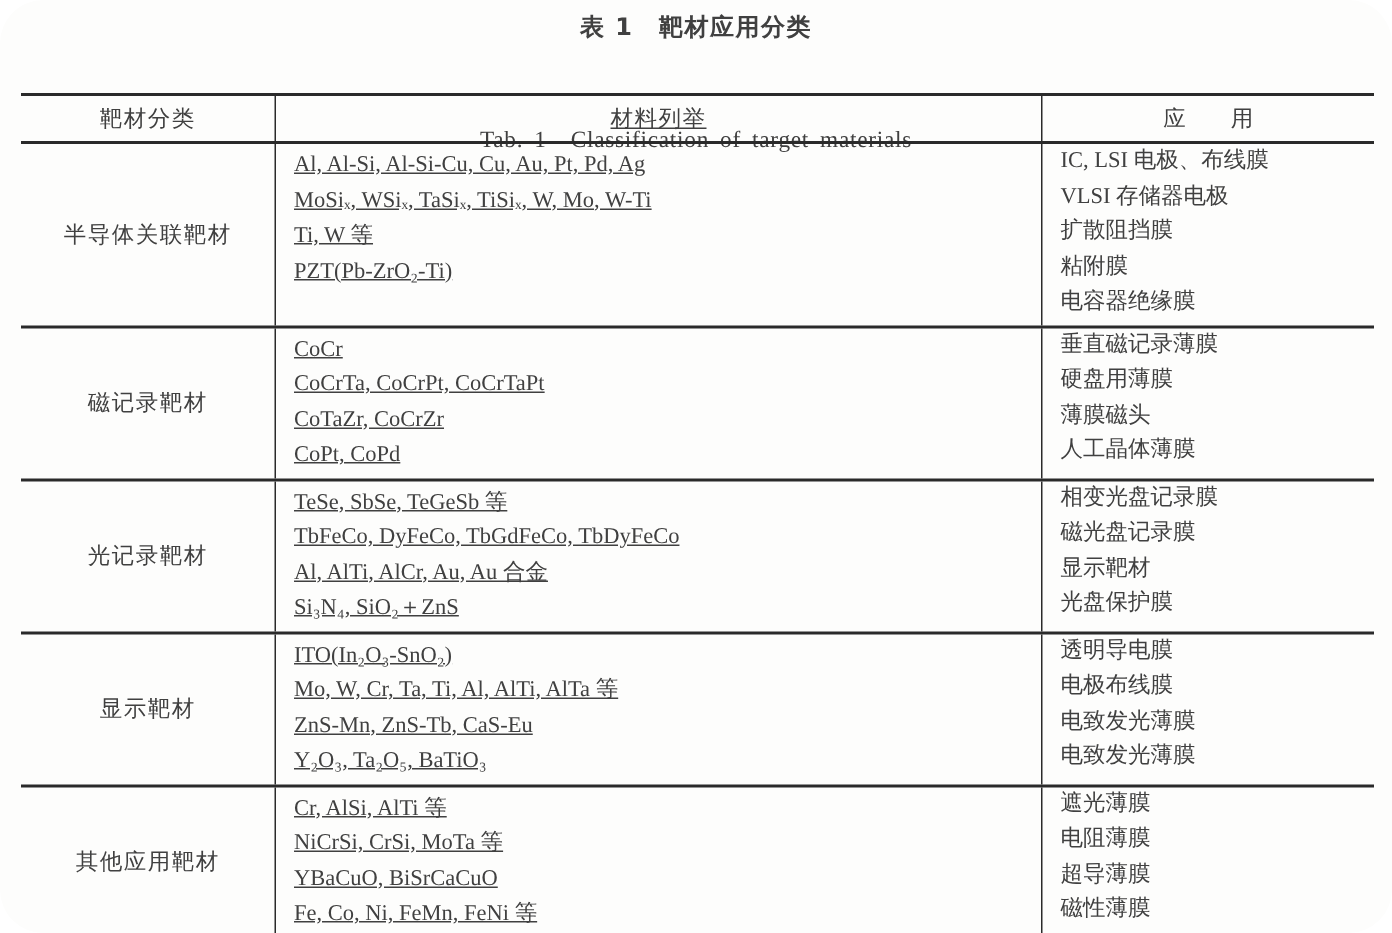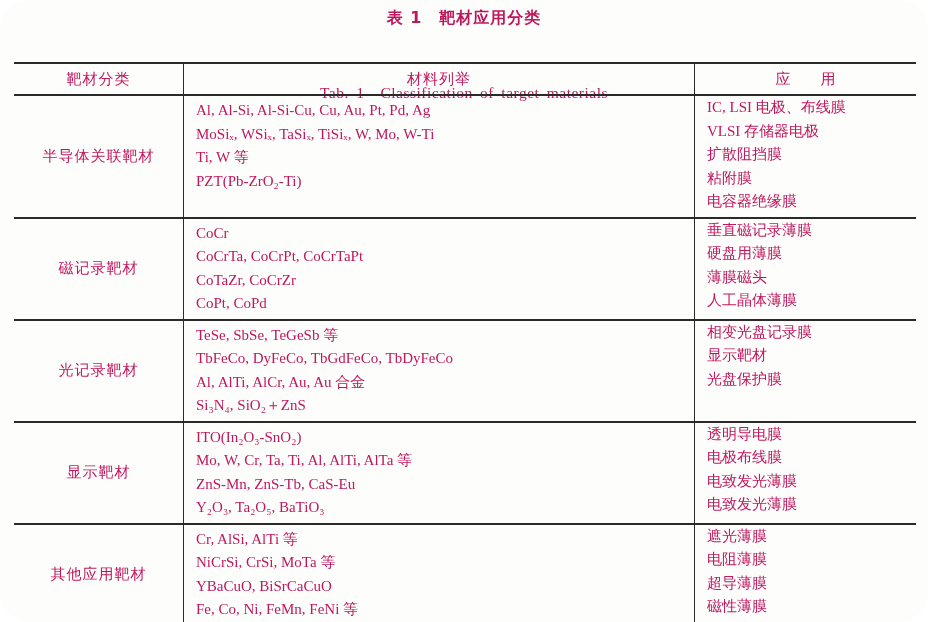--- a/index.html
+++ b/index.html
@@ -5,21 +5,21 @@
   html, body {
     margin: 0;
     padding: 0;
     background: #ffffff;
   }
   .page {
     position: relative;
     width: 928px;
     height: 622px;
     background: #fdfdfc;
-    color: #be185d;
+    color: #404040;
     font-family: "Liberation Serif", "DejaVu Serif", serif;
     overflow: hidden;
     border-radius: 29px;
   }
   .title-zh {
     text-align: center;
     font-family: "DejaVu Sans", "Liberation Sans", sans-serif;
     font-weight: bold;
     font-size: 16px;
     letter-spacing: 1px;
@@ -59,20 +59,21 @@
     text-align: center;
     border-right: 1px solid #2a2a2a;
     font-size: 15px;
     letter-spacing: 1px;
   }
   .c2 {
     flex: 1 1 auto;
     border-right: 1px solid #2a2a2a;
     font-size: 15px;
     padding: 3px 10px 3px 12px;
+    text-decoration: underline;
   }
   .c3 {
     width: 221px;
     flex: 0 0 221px;
     font-size: 15px;
     padding: 0 6px 3px 12px;
   }
   .t-head .c2 {
     text-align: center;
     padding: 0;
@@ -145,20 +146,21 @@
         <div class="t-row">
           <div class="cell c1">光记录靶材</div>
           <div class="cell c2">
             <div class="line">TeSe, SbSe, TeGeSb 等</div>
             <div class="line">TbFeCo, DyFeCo, TbGdFeCo, TbDyFeCo</div>
             <div class="line">Al, AlTi, AlCr, Au, Au 合金</div>
             <div class="line">Si₃N₄, SiO₂＋ZnS</div>
           </div>
           <div class="cell c3">
             <div class="line">相变光盘记录膜</div>
+            <div class="line">磁光盘记录膜</div>
             <div class="line">显示靶材</div>
             <div class="line">光盘保护膜</div>
           </div>
         </div>
         <div class="t-row">
           <div class="cell c1">显示靶材</div>
           <div class="cell c2">
             <div class="line">ITO(In₂O₃-SnO₂)</div>
             <div class="line">Mo, W, Cr, Ta, Ti, Al, AlTi, AlTa 等</div>
             <div class="line">ZnS-Mn, ZnS-Tb, CaS-Eu</div>

